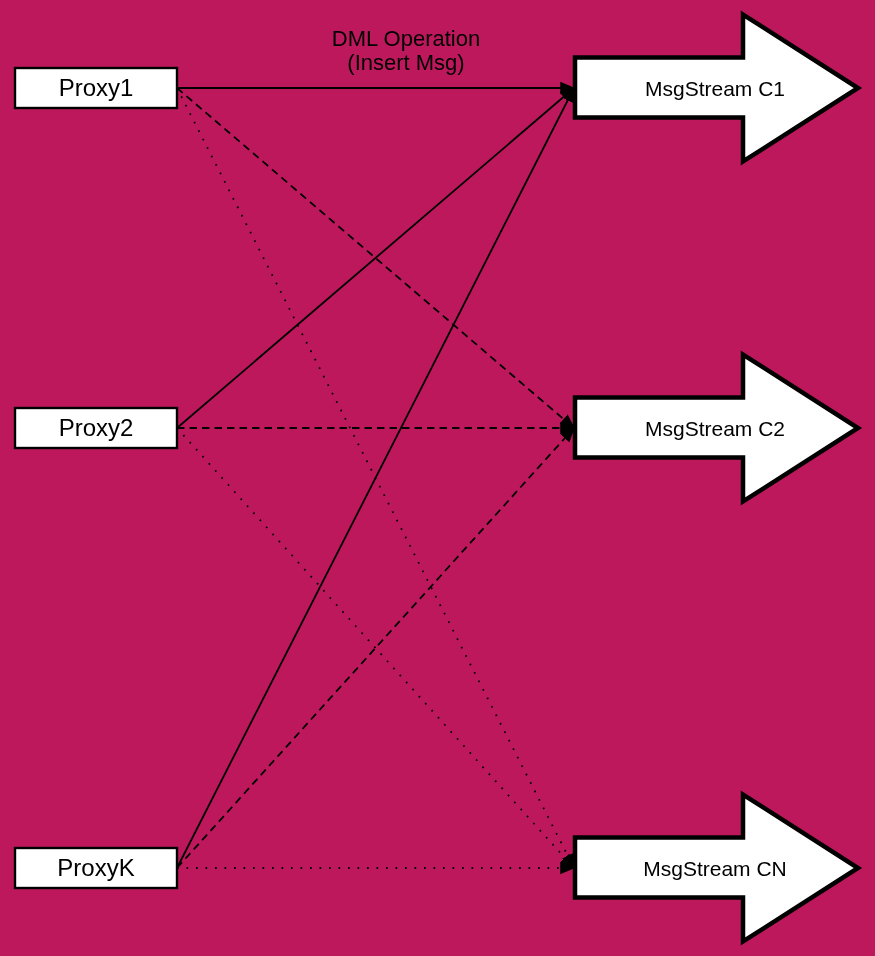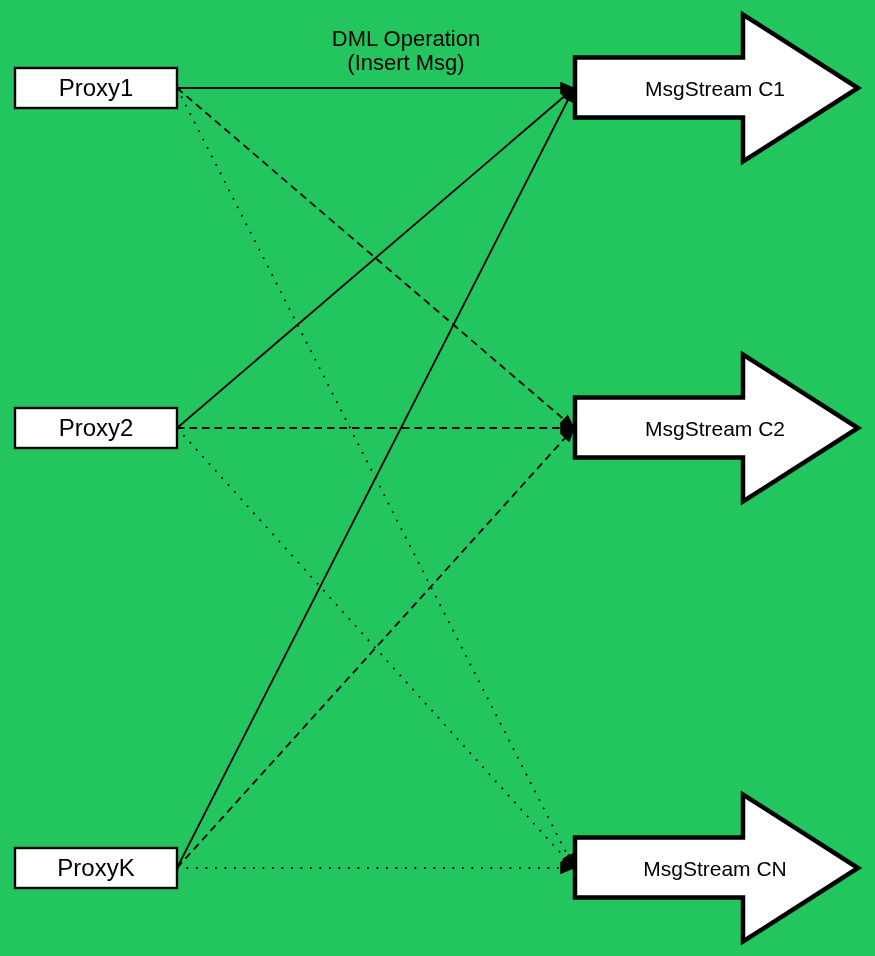--- a/index.html
+++ b/index.html
@@ -4,21 +4,21 @@
 <style>
   html, body {
     margin: 0;
     padding: 0;
     background: #ffffff;
   }
   .canvas {
     position: relative;
     width: 875px;
     height: 956px;
-    background: #22c55e;
+    background: #be185d;
     overflow: hidden;
     font-family: "Liberation Sans", sans-serif;
   }
   svg { display: block; }
   .conn {
     stroke: #000000;
     stroke-width: 1.8;
     fill: none;
   }
   .conn.dashed { stroke-dasharray: 7.5 5; }

